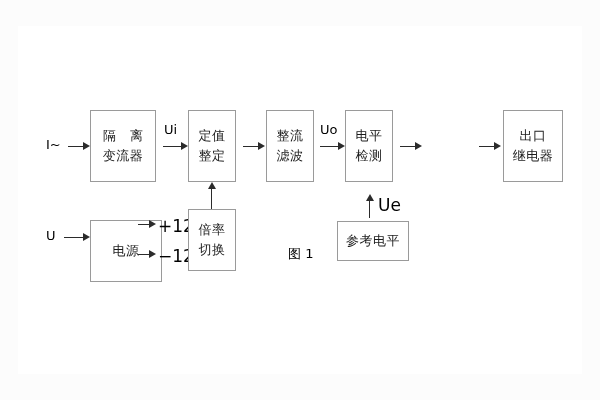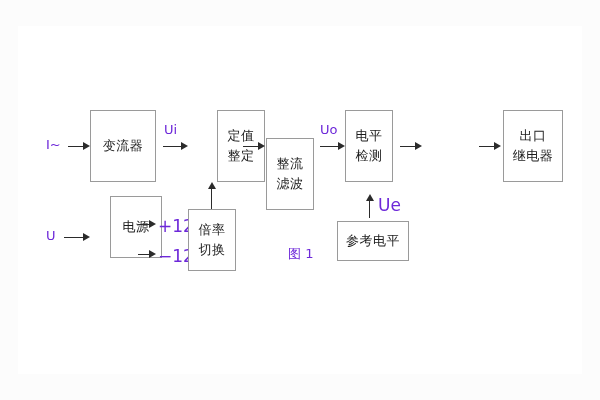--- a/index.html
+++ b/index.html
@@ -42,21 +42,21 @@
     font-size: 13px;
     line-height: 1.55;
     letter-spacing: 0.5px;
   }
   .block .ln { display: block; white-space: nowrap; }
   .block .sp { letter-spacing: 5px; padding-left: 5px; }
 
   
   .lbl {
     position: absolute;
-    color: #6d28d9;
+    color: #000000;
     font-size: 13px;
     white-space: nowrap;
   }
   .lbl.small { font-size: 17px; }
 
   
   .hline {
     position: absolute;
     height: 1px;
     background: #2b2b2b;
@@ -85,36 +85,37 @@
 <body>
 
 <div id="figure">
   <div class="panel"></div>
 
   <div class="lbl" style="left:46px; top:137px;">I~</div>
   <div class="hline" style="left:68px; top:146px; width:17px;"></div>
   <div class="arrow-r" style="left:83px; top:142px;"></div>
 
   <div class="block" style="left:90px; top:110px; width:66px; height:72px;">
+    <span class="ln sp">隔 离</span>
     <span class="ln">变流器</span>
   </div>
 
   <div class="lbl" style="left:164px; top:122px;">Ui</div>
   <div class="hline" style="left:163px; top:146px; width:21px;"></div>
   <div class="arrow-r" style="left:181px; top:142px;"></div>
 
-  <div class="block" style="left:188px; top:110px; width:48px; height:72px;margin-left:29px;">
+  <div class="block" style="left:188px; top:110px; width:48px; height:72px;">
     <span class="ln">定值</span>
     <span class="ln">整定</span>
   </div>
 
   <div class="hline" style="left:243px; top:146px; width:18px;"></div>
   <div class="arrow-r" style="left:258px; top:142px;"></div>
 
-  <div class="block" style="left:266px; top:110px; width:48px; height:72px;margin-top:28px;">
+  <div class="block" style="left:266px; top:110px; width:48px; height:72px;">
     <span class="ln">整流</span>
     <span class="ln">滤波</span>
   </div>
 
   <div class="lbl" style="left:320px; top:122px;text-align:center;">Uo</div>
   <div class="hline" style="left:320px; top:146px; width:21px;"></div>
   <div class="arrow-r" style="left:338px; top:142px;"></div>
 
   <div class="block" style="left:345px; top:110px; width:48px; height:72px;">
     <span class="ln">电平</span>
@@ -130,21 +131,21 @@
 
   <div class="block" style="left:503px; top:110px; width:60px; height:72px;">
     <span class="ln">出口</span>
     <span class="ln">继电器</span>
   </div>
 
   <div class="lbl" style="left:46px; top:228px;">U</div>
   <div class="hline" style="left:64px; top:237px; width:21px;"></div>
   <div class="arrow-r" style="left:83px; top:233px;"></div>
 
-  <div class="block" style="left:90px; top:196px; width:52px; height:62px;margin-left:20px;">
+  <div class="block" style="left:90px; top:220px; width:72px; height:62px;">
     <span class="ln">电源</span>
   </div>
 
   <div class="hline" style="left:138px; top:224px; width:14px;"></div>
   <div class="arrow-r" style="left:149px; top:220px;"></div>
   <div class="lbl small" style="left:158px; top:216px;">+12V</div>
 
   <div class="hline" style="left:138px; top:254px; width:14px;"></div>
   <div class="arrow-r" style="left:149px; top:250px;"></div>
   <div class="lbl small" style="left:158px; top:246px;">−12V</div>

